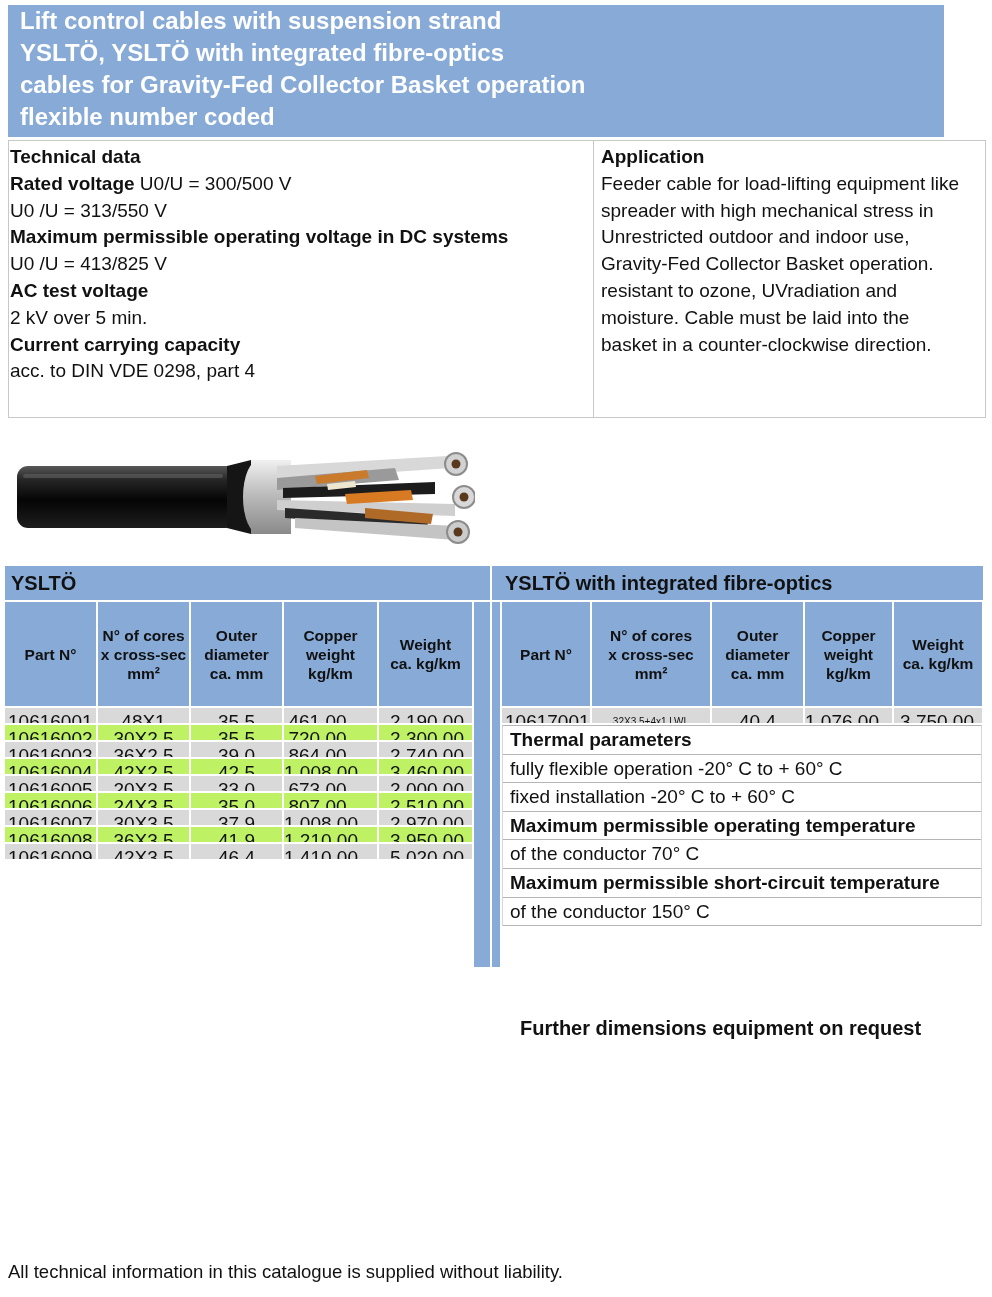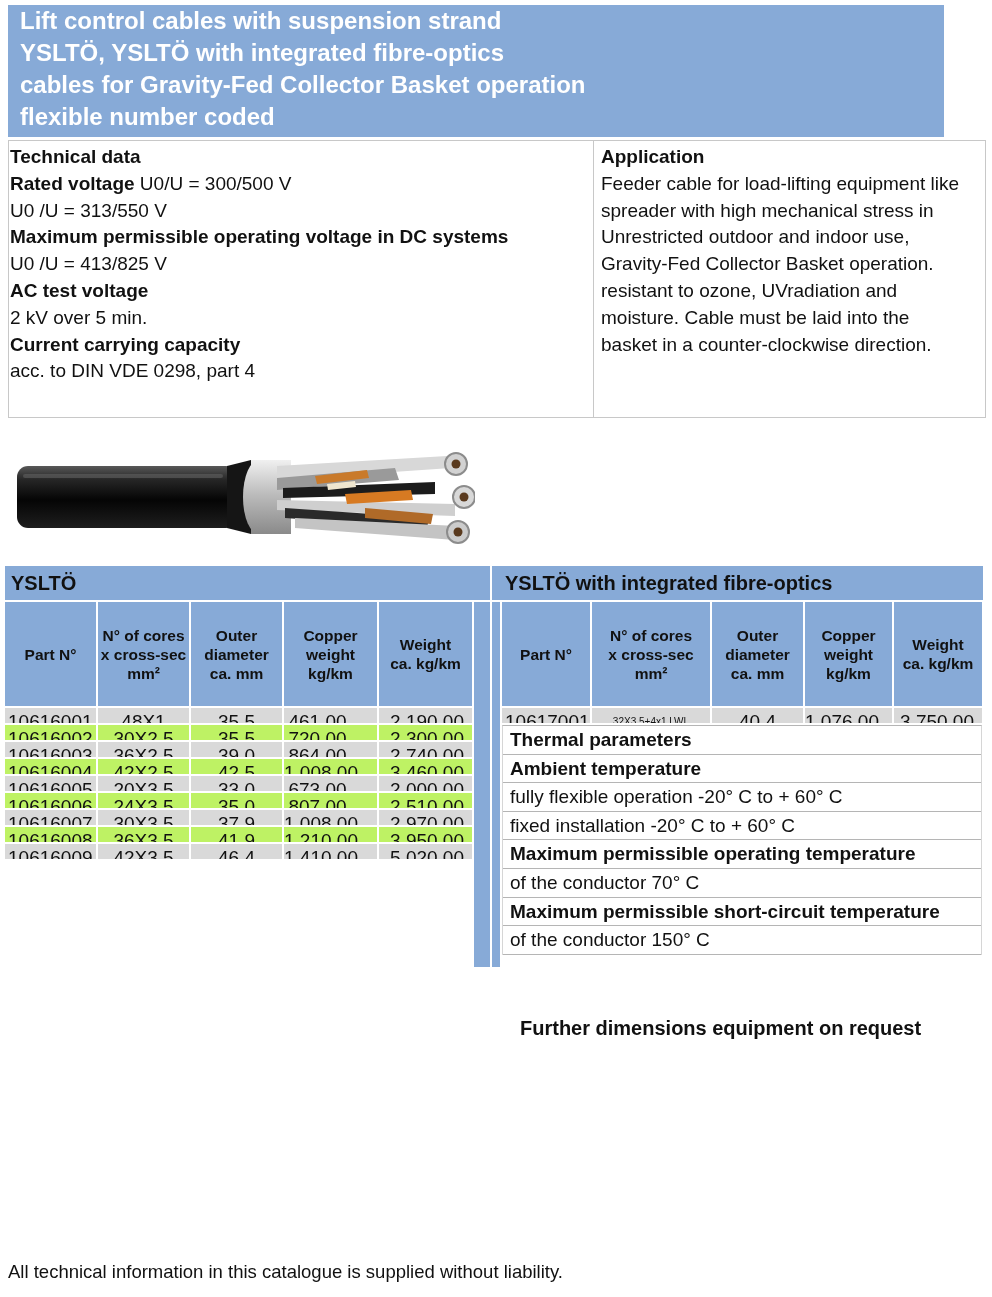--- a/index.html
+++ b/index.html
@@ -279,21 +279,20 @@
           <div class="grid5 right-cols trow">
             <div class="cell c0 g">10617001</div>
             <div class="cell c1 g small">32X3,5+4x1 LWL</div>
             <div class="cell c2 g">40,4</div>
             <div class="cell c3 g">1.076,00</div>
             <div class="cell c4 g">3.750,00</div>
           </div>
         </div>
       <div class="thermal">
           <div class="trow-thermal b">Thermal parameters</div>
-          <div class="trow-thermal b">Ambient temperature</div>
           <div class="trow-thermal">fully flexible operation -20° C to + 60° C</div>
           <div class="trow-thermal">fixed installation -20° C to + 60° C</div>
           <div class="trow-thermal b">Maximum permissible operating temperature</div>
           <div class="trow-thermal">of the conductor 70° C</div>
           <div class="trow-thermal b">Maximum permissible short-circuit temperature</div>
           <div class="trow-thermal">of the conductor 150° C</div>
         </div>
     </div>
   </div>
 

